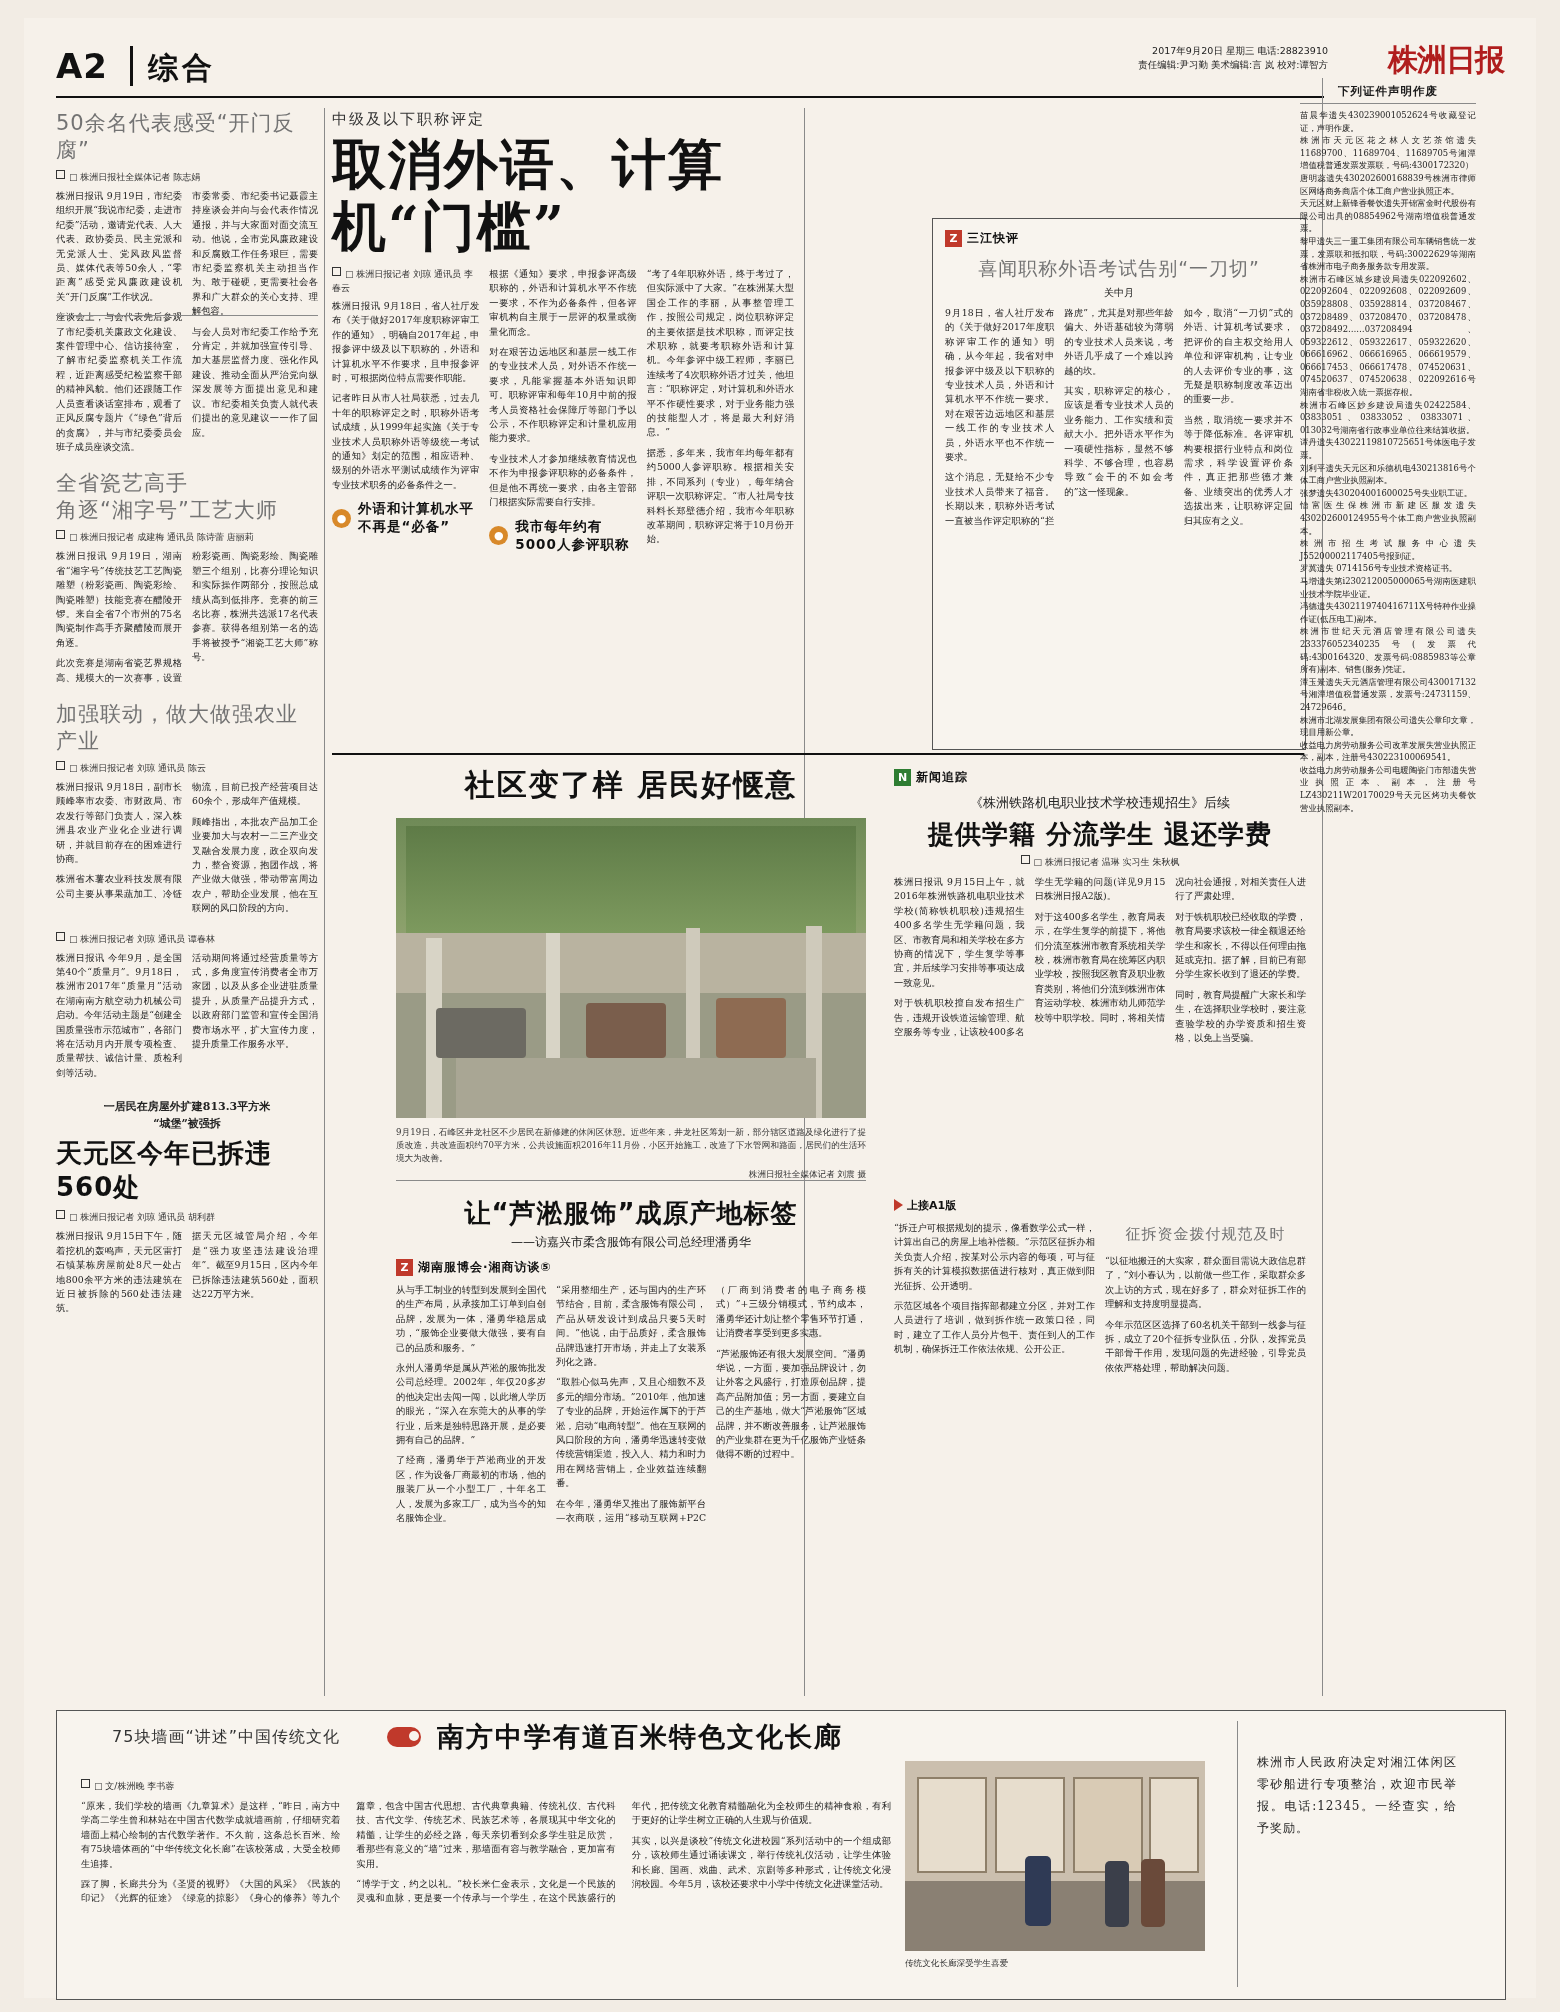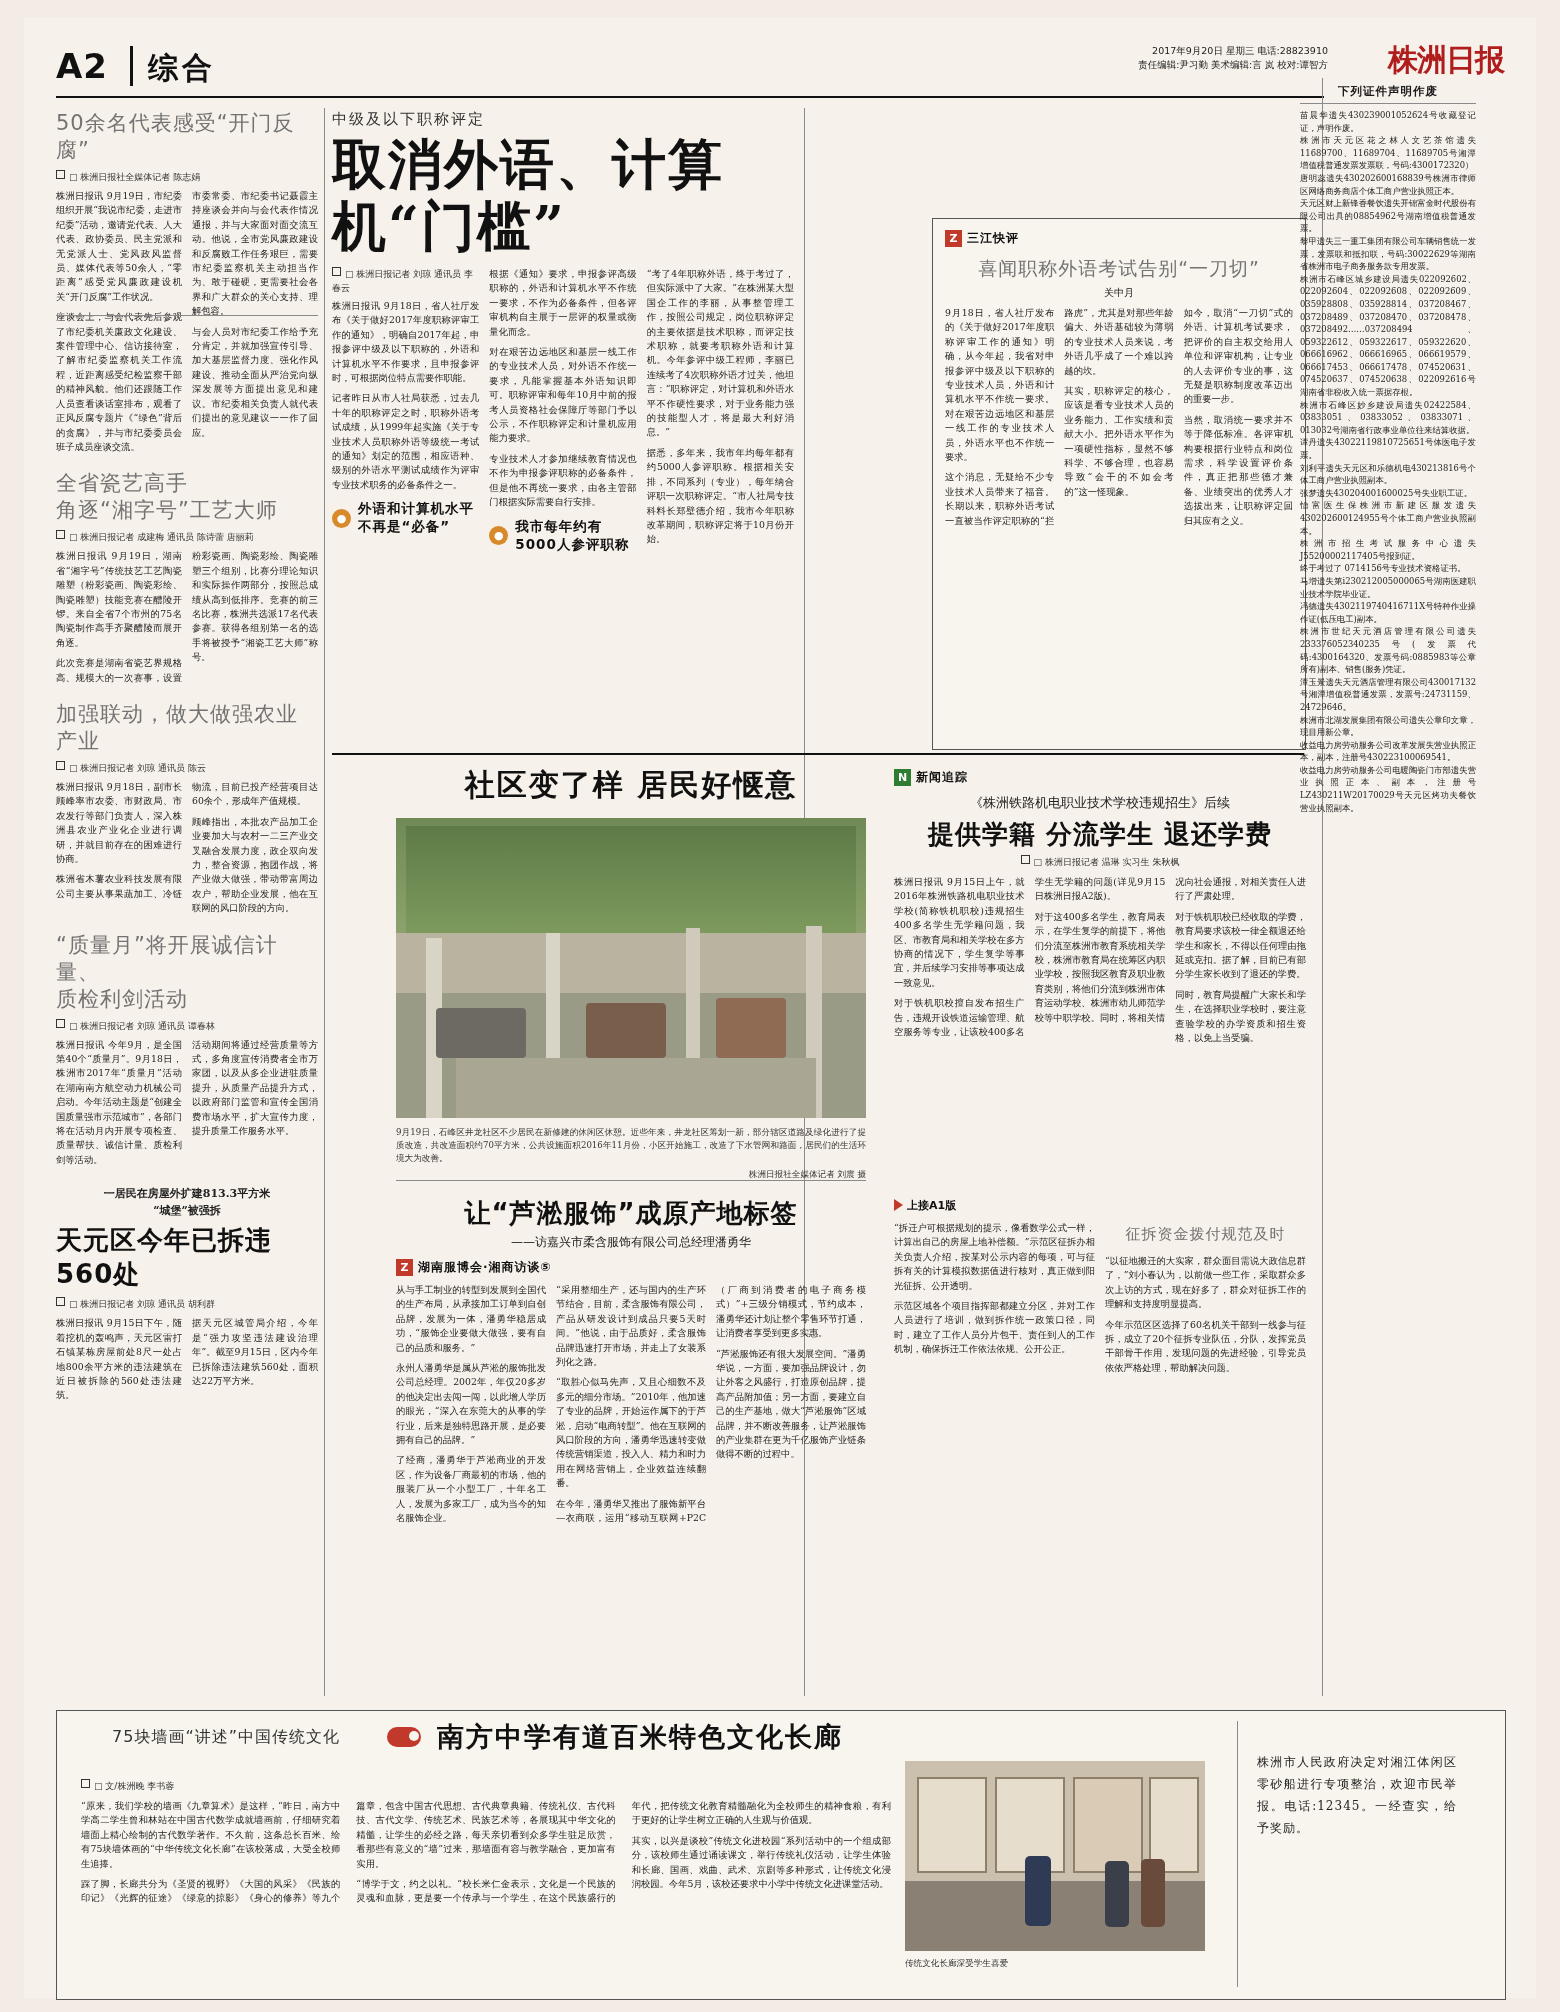--- a/index.html
+++ b/index.html
@@ -141,22 +141,20 @@
         <span class="sq"></span><span>□ 株洲日报记者 刘琼  通讯员 陈云</span>
       </div>
       <div class="two" style="margin-top:5px;">
         <p class="col-text" style="margin:0 0 6px 0;">株洲日报讯  9月18日，副市长顾峰率市农委、市财政局、市农发行等部门负责人，深入株洲县农业产业化企业进行调研，并就目前存在的困难进行协商。</p>
         <p class="col-text" style="margin:0 0 6px 0;">株洲省木薯农业科技发展有限公司主要从事果蔬加工、冷链物流，目前已投产经营项目达60余个，形成年产值规模。</p>
         <p class="col-text" style="margin:0;">顾峰指出，本批农产品加工企业要加大与农村一二三产业交叉融合发展力度，政企双向发力，整合资源，抱团作战，将产业做大做强，带动带富周边农户，帮助企业发展，他在互联网的风口阶段的方向。</p>
       </div>
     </div>
 
     <div class="art" style="margin-top:16px;">
-      <h2 class="hdr-sm" style="white-space:pre-line;">“质量月”将开展诚信计量、
-质检利剑活动</h2>
       <div class="byline">
         <span class="sq"></span><span>□ 株洲日报记者 刘琼  通讯员 谭春林</span>
       </div>
       <div class="two" style="margin-top:5px;">
         <p class="col-text" style="margin:0 0 6px 0;">株洲日报讯  今年9月，是全国第40个“质量月”。9月18日，株洲市2017年“质量月”活动在湖南南方航空动力机械公司启动。今年活动主题是“创建全国质量强市示范城市”，各部门将在活动月内开展专项检查、质量帮扶、诚信计量、质检利剑等活动。</p>
         <p class="col-text" style="margin:0;">活动期间将通过经营质量等方式，多角度宣传消费者全市万家团，以及从多企业进驻质量提升，从质量产品提升方式，以政府部门监管和宣传全国消费市场水平，扩大宣传力度，提升质量工作服务水平。</p>
       </div>
     </div>
 
     <div class="art" style="margin-top:18px;">
@@ -306,21 +304,21 @@
     <div class="adtext">唐明蕊遗失430202600168839号株洲市律师区网络商务商店个体工商户营业执照正本。</div>
     <div class="adtext">天元区财上新锋香餐饮遗失开锦富金时代股份有限公司出具的08854962号湖南增值税普通发票。</div>
     <div class="adtext">黎甲遗失三一重工集团有限公司车辆销售统一发票，发票联和抵扣联，号码:30022629等湖南省株洲市电子商务服务款专用发票。</div>
     <div class="adtext">株洲市石峰区城乡建设局遗失022092602、022092604、022092608、022092609、035928808、035928814、037208467、037208489、037208470、037208478、037208492……037208494、059322612、059322617、059322620、066616962、066616965、066619579、066617453、066617478、074520631、074520637、074520638、022092616号湖南省非税收入统一票据存根。</div>
     <div class="adtext">株洲市石峰区妙乡建设局遗失02422584、03833051、03833052、03833071、013032号湖南省行政事业单位往来结算收据。</div>
     <div class="adtext">谭丹遗失43022119810725651号体医电子发票。</div>
     <div class="adtext">刘利平遗失天元区和乐德机电430213816号个体工商户营业执照副本。</div>
     <div class="adtext">张梦遗失430204001600025号失业职工证。</div>
     <div class="adtext">怡富医生保株洲市新建区服发遗失430202600124955号个体工商户营业执照副本。</div>
     <div class="adtext">株洲市招生考试服务中心遗失J55200002117405号报到证。</div>
-    <div class="adtext">终于考过了 0714156号专业技术资格证书。</div>
+    <div class="adtext">罗冀遗失 0714156号专业技术资格证书。</div>
     <div class="adtext">马增遗失第i230212005000065号湖南医建职业技术学院毕业证。</div>
     <div class="adtext">冯德遗失4302119740416711X号特种作业操作证(低压电工)副本。</div>
     <div class="adtext">株洲市世纪天元酒店管理有限公司遗失233376052340235号(发票代码:4300164320、发票号码:0885983等公章所有)副本、销售(服务)凭证。</div>
     <div class="adtext">潭玉景遗失天元酒店管理有限公司430017132号湘潭增值税普通发票，发票号:24731159、24729646。</div>
     <div class="adtext">株洲市北湖发展集团有限公司遗失公章印文章，现目用新公章。</div>
     <div class="adtext">收益电力房劳动服务公司改革发展失营业执照正本，副本，注册号430223100069541。</div>
     <div class="adtext">收益电力房劳动服务公司电暖陶瓷门市部遗失营业执照正本、副本，注册号LZ430211W20170029号天元区烤功夫餐饮营业执照副本。</div>
     <div class="adtext"></div>
   </div>
 

